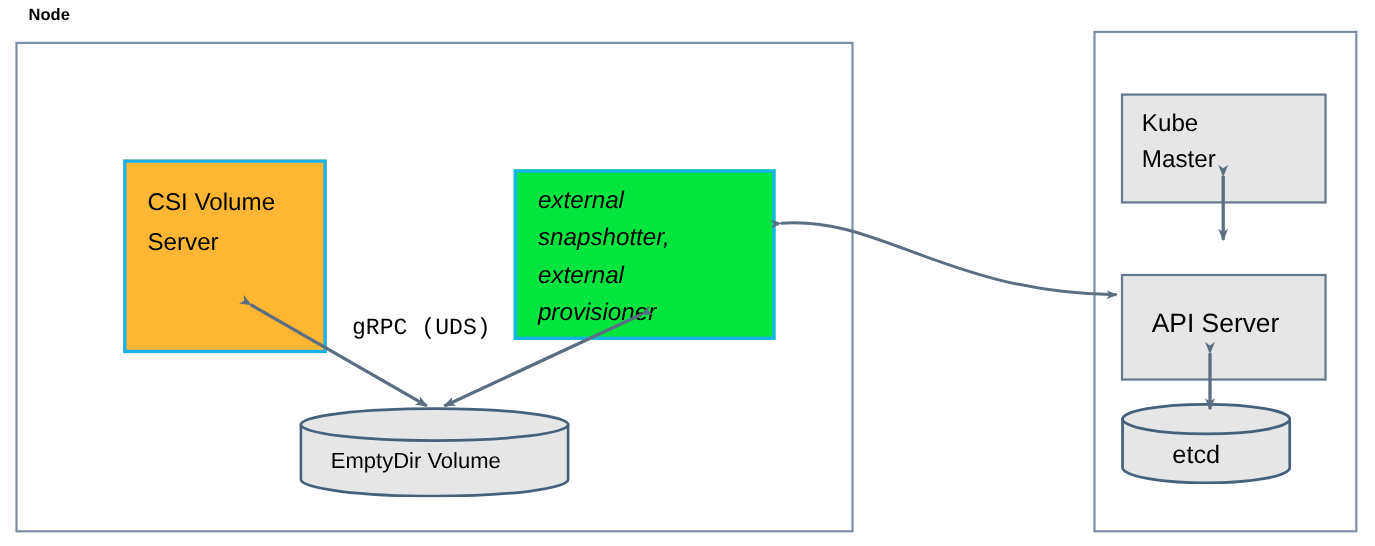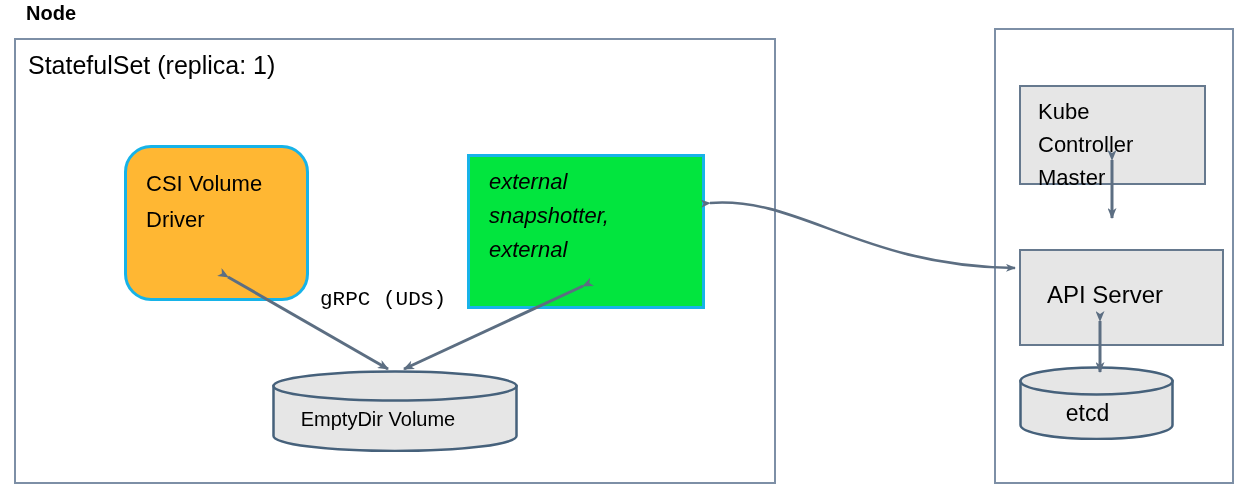--- a/index.html
+++ b/index.html
@@ -15,21 +15,21 @@
   #canvas {
     position: relative;
     width: 1250px;
     height: 496px;
     background: #ffffff;
     overflow: hidden;
   }
   .zone-label {
     position: absolute;
     font-weight: bold;
-    font-size: 20px;
+    font-size: 15px;
     line-height: 19px;
     color: #000000;
     white-space: nowrap;
   }
   .zone-box {
     position: absolute;
     border: 2px solid #7d8fa6;
     background: #ffffff;
     box-sizing: border-box;
   }
@@ -111,60 +111,59 @@
 </style>
 </head>
 <body>
 
 <div id="canvas">
 
   <div class="zone-label" style="left:26px; top:4px;">Node</div>
 
   <div class="zone-box" style="left:14px; top:38px; width:762px; height:446px;"></div>
 
-  <div class="inner-title" style="left:28px; top:50px;">StatefulSet (replica: 1)</div>
 
-  <div class="node-box csi-box" style="left:124px; top:117px; width:185px; height:156px;border-radius:27px;">
+  <div class="node-box csi-box" style="left:112px; top:117px; width:185px; height:176px;">
     <div class="node-text">
       <div>CSI Volume</div>
-      <div>Driver</div>
+      <div>Server</div>
     </div>
   </div>
 
   <div class="node-box green-box" style="left:467px; top:126px; width:238px; height:155px;">
     <div class="node-text" style="top:8px; line-height:34px;">
       <div>external</div>
       <div>snapshotter,</div>
       <div>external</div>
+      <div>provisioner</div>
     </div>
   </div>
 
   <div class="cyl-wrap" style="left:272px; top:370px; width:212px; height:82px;">
     <svg width="246" height="82" viewBox="0 0 246 82">
       <path d="M 1.5 16 L 1.5 66 A 121.5 15 0 0 0 244.5 66 L 244.5 16 Z" fill="#E6E6E6" stroke="#46617B" stroke-width="2.5"></path>
       <ellipse cx="123" cy="16" rx="121.5" ry="14.5" fill="#E6E6E6" stroke="#46617B" stroke-width="2.5"></ellipse>
     </svg>
     <div class="cyl-label" style="top:38px;">EmptyDir Volume</div>
   </div>
 
   <div class="edge-label" style="left:320px; top:288px;">gRPC (UDS)</div>
 
   <div class="zone-label" style="left:994px; top:4px;margin-top:28px;">Master</div>
 
   <div class="zone-box" style="left:994px; top:28px; width:240px; height:456px;"></div>
 
   <div class="node-box gray-box" style="left:1019px; top:57px; width:187px; height:100px;">
     <div class="node-text">
       <div>Kube</div>
-      <div>Controller</div>
       <div>Master</div>
     </div>
   </div>
 
-  <div class="node-box gray-box api-box" style="left:1019px; top:221px; width:205px; height:97px;">
+  <div class="node-box gray-box api-box" style="left:1019px; top:221px; width:187px; height:97px;">
     <div class="node-text">API Server</div>
   </div>
 
   <div class="cyl-wrap" style="left:1019px; top:366px; width:137px; height:74px;">
     <svg width="155" height="74" viewBox="0 0 155 74">
       <path d="M 1.5 15 L 1.5 59 A 76 14 0 0 0 153.5 59 L 153.5 15 Z" fill="#E6E6E6" stroke="#46617B" stroke-width="2.5"></path>
       <ellipse cx="77.5" cy="15" rx="76" ry="13.5" fill="#E6E6E6" stroke="#46617B" stroke-width="2.5"></ellipse>
     </svg>
     <div class="cyl-label" style="top:34px; font-size:23px;">etcd</div>
   </div>

